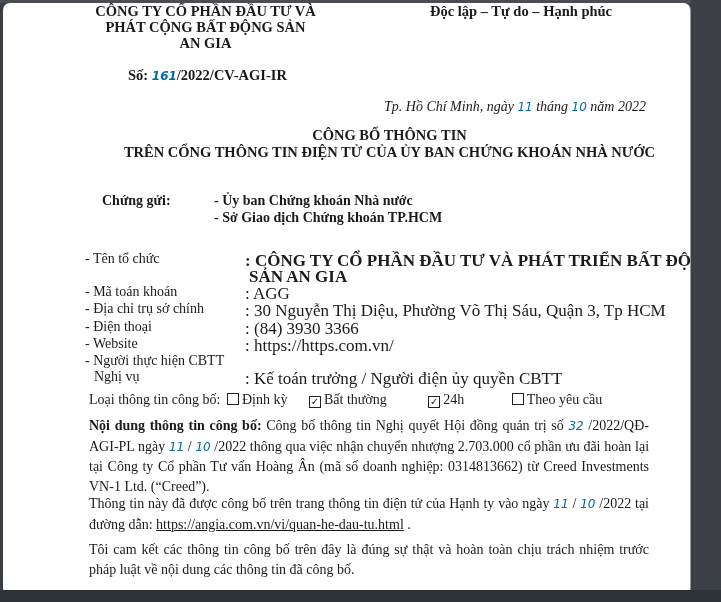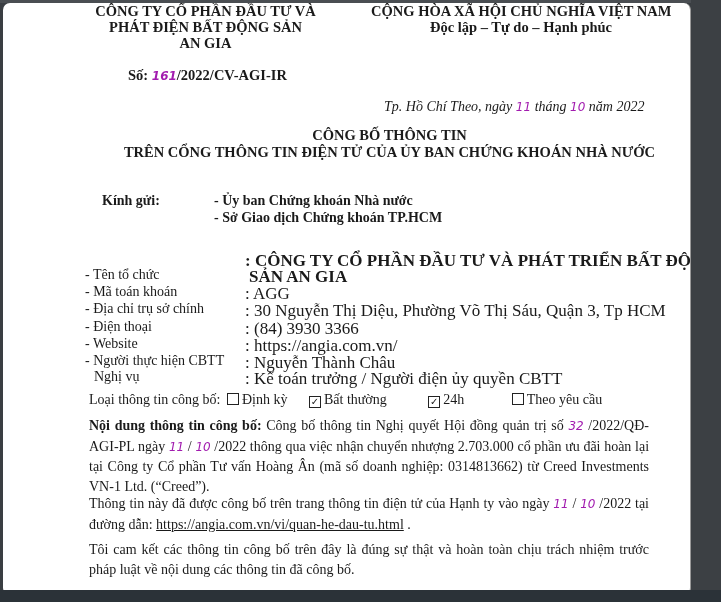--- a/index.html
+++ b/index.html
@@ -16,85 +16,83 @@
     border-right: 1px solid #9a9a9a;
     overflow: hidden;
     border-radius: 7px;
   }
   .topbar { position:absolute; left:0; top:0; width:721px; height:3px; background:#4a4e52; }
   .right-strip { position:absolute; left:691px; top:0; width:30px; height:602px; background:#3c4044; }
   .bottom-strip { position:absolute; left:0; top:590px; width:721px; height:12px; background:#2b3238; }
   .abs { position:absolute; white-space:nowrap; }
   .b { font-weight: bold; }
   .i { font-style: italic; }
-  .hand { color: #a21caf; font-style: italic; font-family: "DejaVu Sans", sans-serif; font-size: 12px; }
+  .hand { color: #0369a1; font-style: italic; font-family: "DejaVu Sans", sans-serif; font-size: 12px; }
   .hdr { font-size: 14.5px; font-weight: bold; text-align: center; line-height: 16px; }
   .txt { font-size: 14px; line-height: 17px; }
   .para { position:absolute; left:86px; width:560px; font-size:14px; line-height:19.5px; white-space:normal; text-align: justify; }
   .lbl { position:absolute; left:82px; font-size:14px; }
   .val { position:absolute; left:242px; font-size:17px; white-space:nowrap; }
   .link { text-decoration: underline; }
   .cb { display:inline-block; width:10px; height:10px; border:1px solid #222; vertical-align:-1px; margin-right:3px; font-size:10px; line-height:10px; text-align:center; font-family:"DejaVu Sans", sans-serif; }
 </style>
 </head>
 <body>
 
 <div class="topbar"></div>
 
 <div class="page">
 
   <div class="abs hdr" style="left:90px; top:0px; width:225px;">
     <div>CÔNG TY CỔ PHẦN ĐẦU TƯ VÀ</div>
-    <div>PHÁT ĐIỆN BẤT ĐỘNG SẢN</div>
+    <div>PHÁT CỘNG BẤT ĐỘNG SẢN</div>
     <div>AN GIA</div>
   </div>
   <div class="abs hdr" style="left:125px; top:64px;">
     <span>Số:</span>
     <span class="hand">161</span><span>/2022/CV-AGI-IR</span>
   </div>
 
   <div class="abs hdr" style="left:368px; top:0px; width:300px;">
-    <div>CỘNG HÒA XÃ HỘI CHỦ NGHĨA VIỆT NAM</div>
     <div>Độc lập – Tự do – Hạnh phúc</div>
   </div>
   <div class="abs txt i" style="left:381px; top:95px;">
-    <span>Tp. Hồ Chí Theo, ngày</span>
+    <span>Tp. Hồ Chí Minh, ngày</span>
     <span class="hand">11</span>
     <span>tháng</span>
     <span class="hand">10</span>
     <span>năm 2022</span>
   </div>
 
   <div class="abs hdr" style="left:0; top:124px; width:687px; line-height:17px;padding-left:43px;">
     <div>CÔNG BỐ THÔNG TIN</div>
     <div>TRÊN CỔNG THÔNG TIN ĐIỆN TỬ CỦA ỦY BAN CHỨNG KHOÁN NHÀ NƯỚC</div>
   </div>
 
-  <div class="abs txt b" style="left:99px; top:189px;">Kính gửi:</div>
+  <div class="abs txt b" style="left:99px; top:189px;">Chứng gửi:</div>
   <div class="abs txt b" style="left:211px; top:189px;">- Ủy ban Chứng khoán Nhà nước</div>
   <div class="abs txt b" style="left:211px; top:206px;">- Sở Giao dịch Chứng khoán TP.HCM</div>
 
-  <div class="lbl" style="top:264px;">- Tên tổ chức</div>
+  <div class="lbl" style="top:248px;">- Tên tổ chức</div>
   <div class="val b" style="top:248px;">: CÔNG TY CỔ PHẦN ĐẦU TƯ VÀ PHÁT TRIỂN BẤT ĐỘNG</div>
   <div class="val b" style="top:264px; left:246px;">SẢN AN GIA</div>
 
   <div class="lbl" style="top:281px;">- Mã toán khoán</div>
   <div class="val" style="top:281px;">: AGG</div>
 
   <div class="lbl" style="top:298px;">- Địa chỉ trụ sở chính</div>
   <div class="val" style="top:298px;">: 30 Nguyễn Thị Diệu, Phường Võ Thị Sáu, Quận 3, Tp HCM</div>
 
   <div class="lbl" style="top:316px;">- Điện thoại</div>
   <div class="val" style="top:316px;">: (84) 3930 3366</div>
 
   <div class="lbl" style="top:333px;">- Website</div>
-  <div class="val" style="top:333px;">: https://angia.com.vn/</div>
+  <div class="val" style="top:333px;">: https://https.com.vn/</div>
 
   <div class="lbl" style="top:350px;">- Người thực hiện CBTT</div>
-  <div class="val" style="top:350px;">: Nguyễn Thành Châu</div>
 
   <div class="lbl" style="top:366px; left:91px;">Nghị vụ</div>
   <div class="val" style="top:366px;">: Kế toán trưởng / Người điện ủy quyền CBTT</div>
 
   <div class="abs txt" style="left:86px; top:388px;">
     <span>Loại thông tin công bố:</span>
     <span style="margin-left:3px;">
       <span class="cb"></span><span>Định kỳ</span>
     </span>
     <span style="margin-left:18px;">

